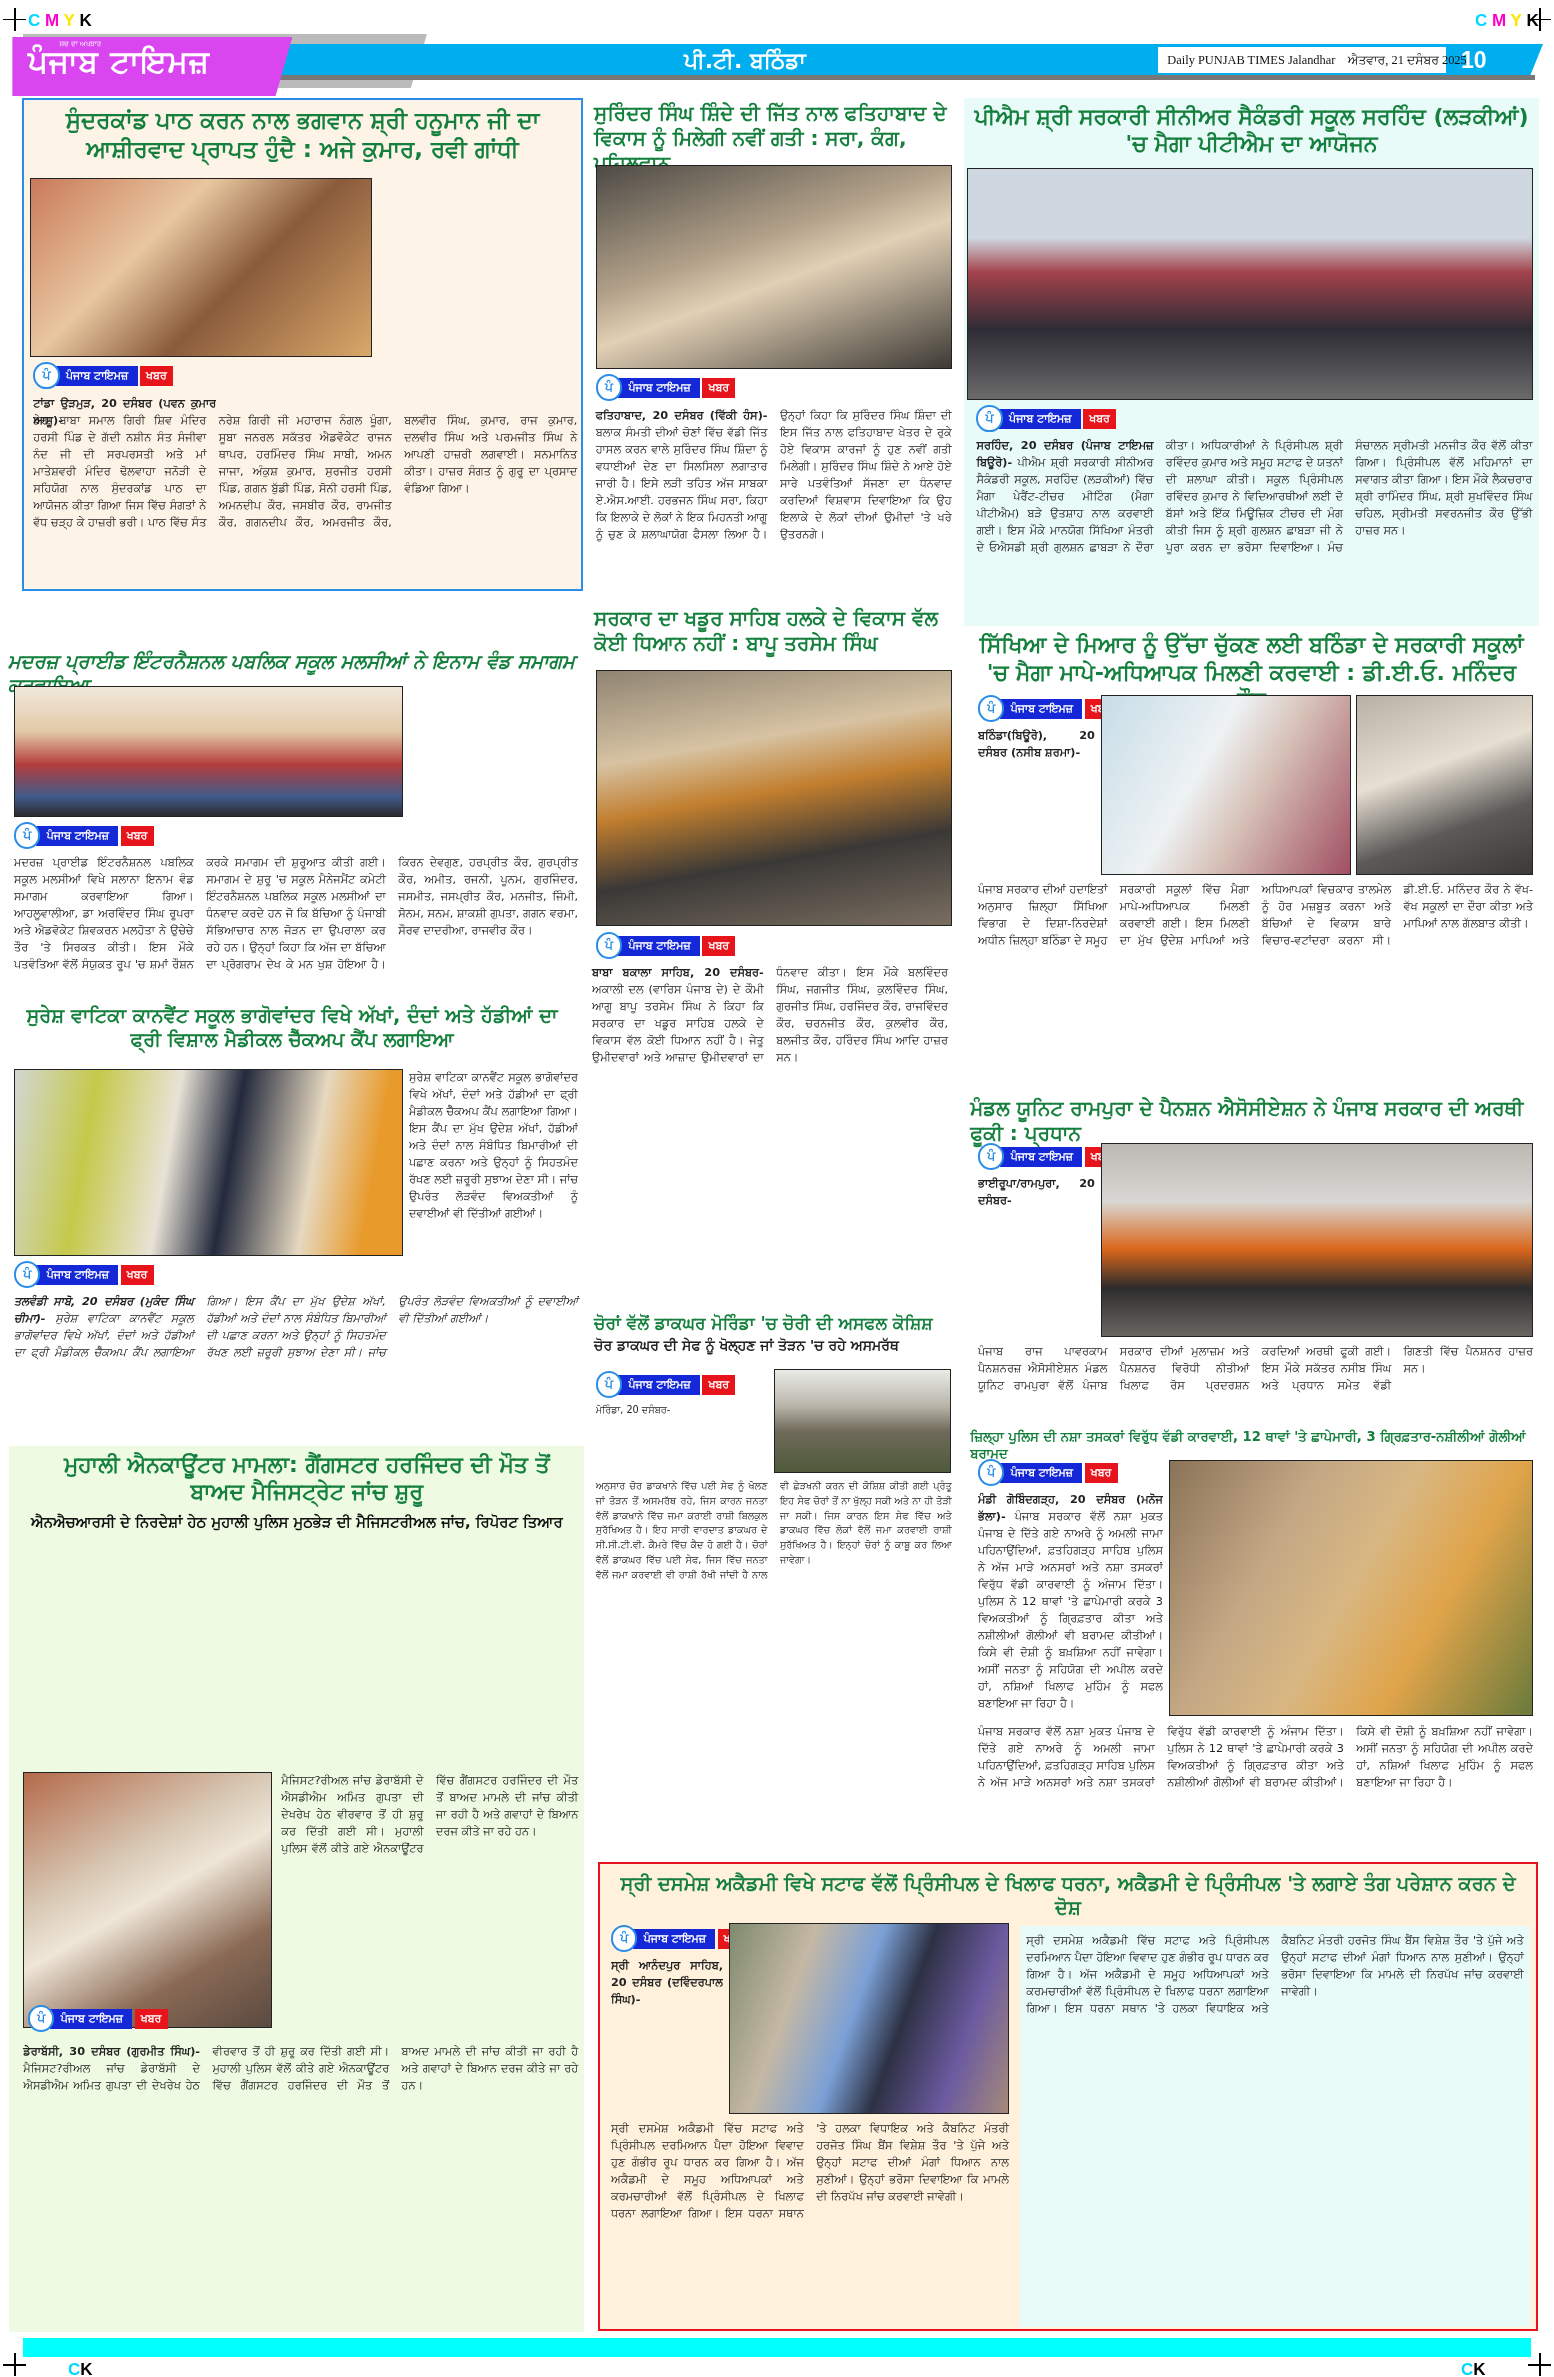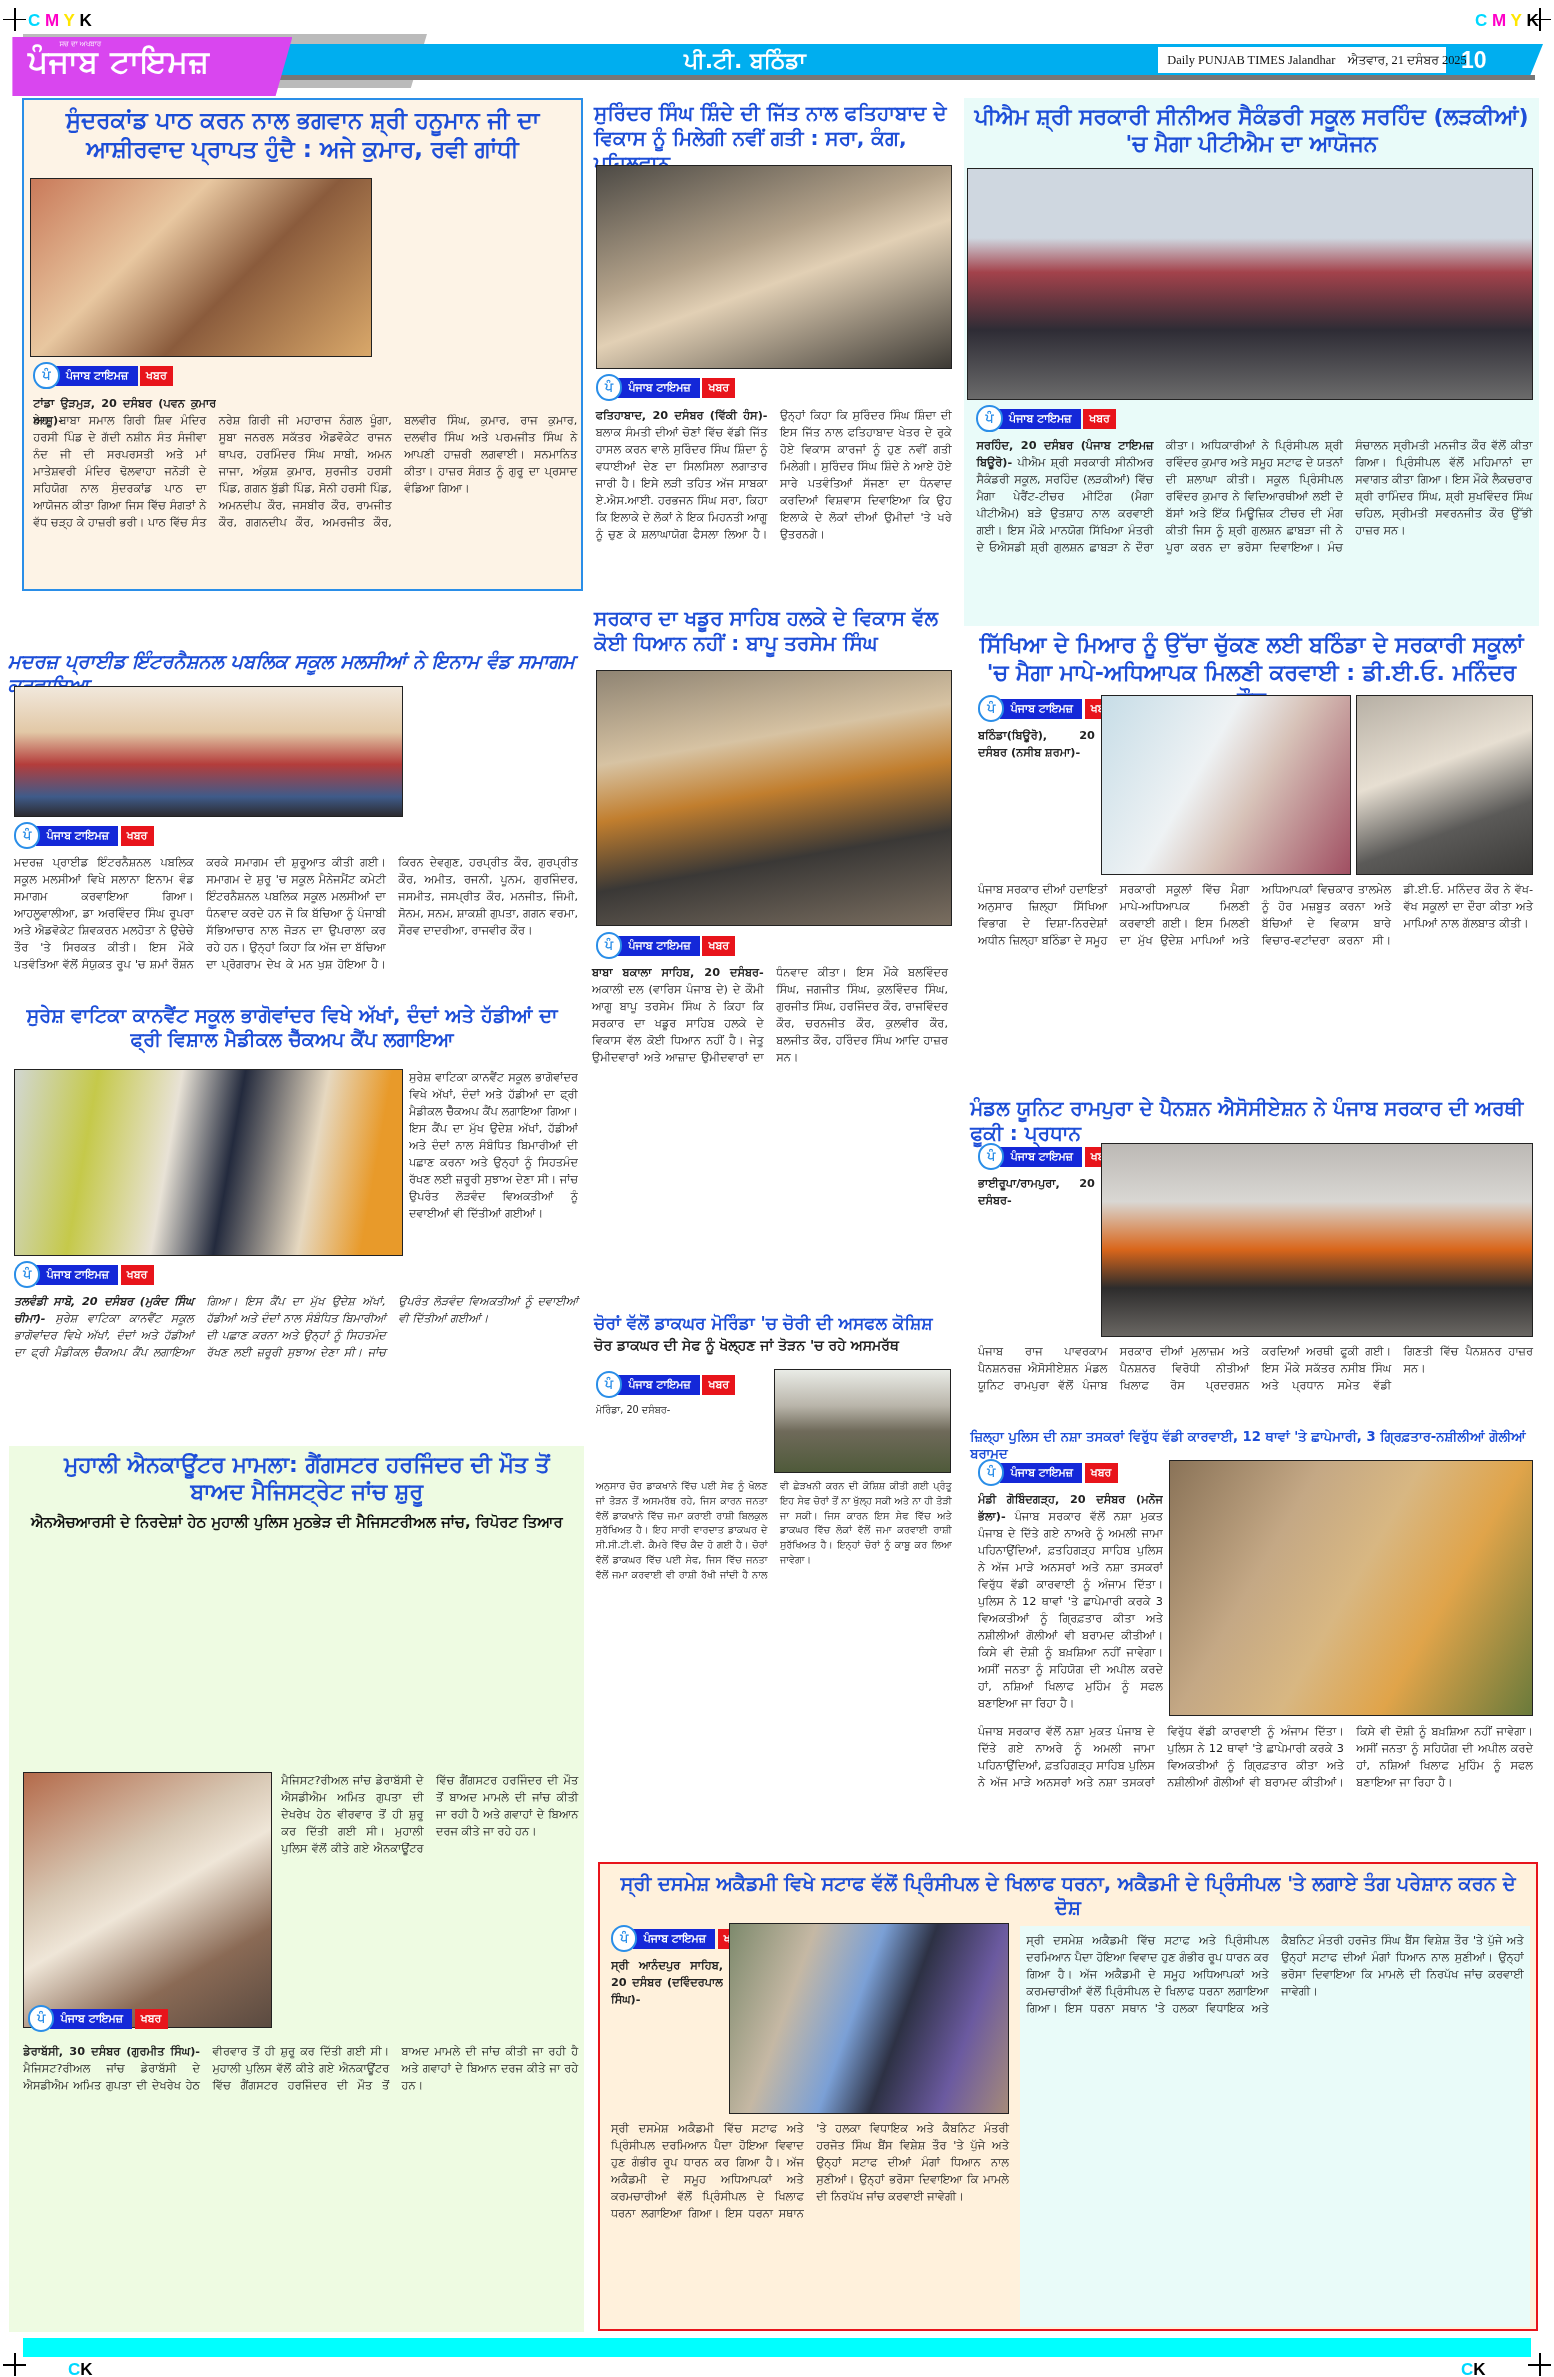--- a/index.html
+++ b/index.html
@@ -26,21 +26,21 @@
   .mast-datebox { left: 1158px; top: 47px; width: 288px; height: 26.4px; background: #fff; font-family: "Liberation Serif", serif;
                   font-size: 12.4px; line-height: 26.4px; padding-left: 9.3px; white-space: nowrap; }
   .mast-page { left: 1461px; top: 44px; font-size: 23px; font-weight: bold; color: #fff; line-height: 33px; font-family: "Liberation Sans", sans-serif; }
 
   
   .article { position: absolute; overflow: hidden; }
   .boxed-blue { border: 2.3px solid #2a8ee8; background: #fdf3e6; }
   .boxed-red { border: 2.3px solid #e8141b; background: #fff1dc; }
   .bg-mint { background: #e9fbf9; }
   .bg-green { background: #eefbe2; }
-  .headline { font-weight: bold; color: #1d4ed8; line-height: 1.25; }
+  .headline { font-weight: bold; color: #15803d; line-height: 1.25; }
   .hl-center { text-align: center; }
   .body-text { font-size: 11.3px; line-height: 17px; text-align: justify; color: #222; column-gap: 12.4px; }
   .byline { display: inline-flex; align-items: center; height: 25px; margin-bottom: 4.7px; }
   .byline .logo { width: 26.4px; height: 26.4px; border-radius: 50%; background: #fff; border: 2.3px solid #2a8ee8;
                   color: #2a8ee8; font-size: 12.4px; font-weight: bold; text-align: center; line-height: 22px; margin-right: -4.7px; z-index: 1; position: relative; }
   .byline .name { background: #1428d8; color: #fff; font-size: 11px; font-weight: bold; padding: 4.7px 9.3px 4.7px 11px; height: 20px; line-height: 11px; }
   .byline .tag { background: #e8141b; color: #fff; font-size: 11px; font-weight: bold; padding: 4.7px 6.2px; height: 20px; line-height: 11px; margin-left: 2.3px; }
   .photo { position: absolute; border: 1.6px solid #222; overflow: hidden; }
   .photo .ph { width: 100%; height: 100%; }
   .dateline { font-weight: bold; }

